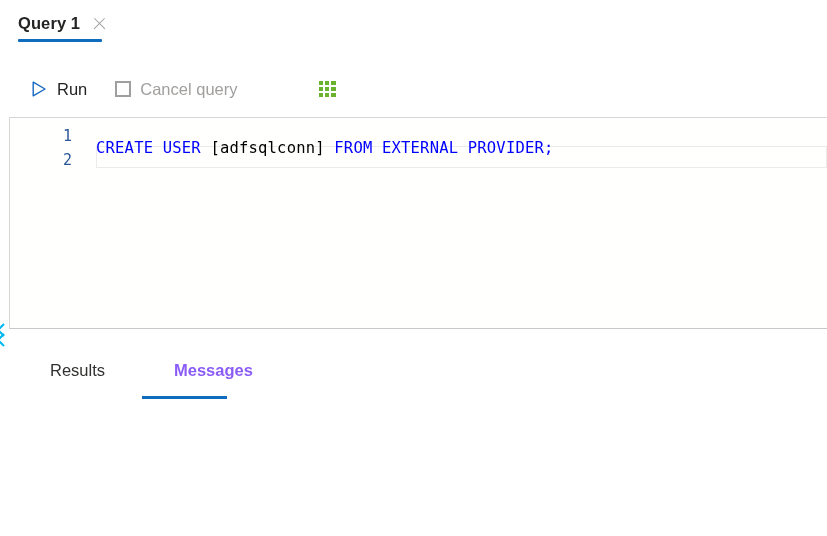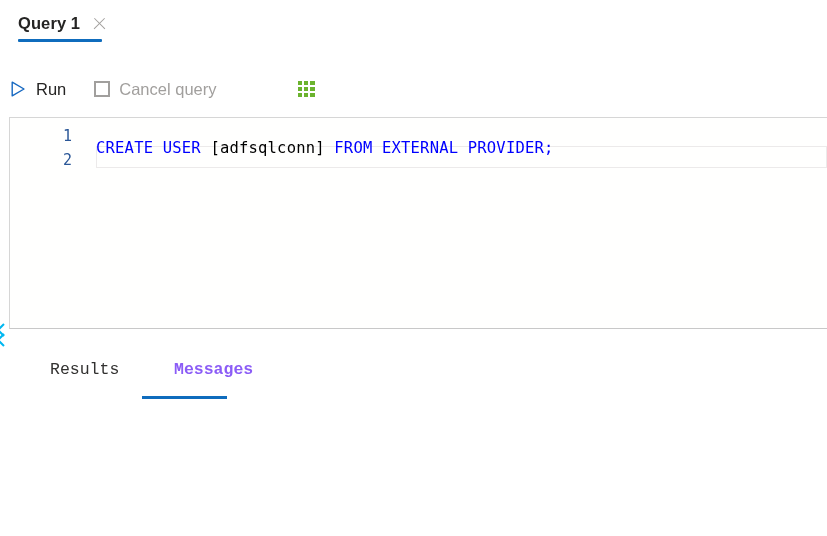--- a/index.html
+++ b/index.html
@@ -82,21 +82,21 @@
 
   
   .toolbar {
     position: absolute;
     left: 0;
     top: 62px;
     width: 827px;
     height: 54px;
     display: flex;
     align-items: center;
-    padding-left: 9px;
+    padding-left: 30px;
     box-sizing: border-box;
   }
   .tb-item {
     display: flex;
     align-items: center;
     gap: 9px;
     height: 34px;
     cursor: pointer;
     white-space: nowrap;
     user-select: none;
@@ -240,21 +240,20 @@
   }
   .collapse-chevron svg { display: block; }
 
   
   .result-tabs {
     position: absolute;
     left: 0;
     top: 362px;
     width: 827px;
     height: 42px;
-    font-family: Liberation Mono, monospace;
   }
   .rt {
     position: absolute;
     top: 0;
     height: 30px;
     font-size: 16.5px;
     color: #323130;
     cursor: pointer;
     line-height: 1;
     white-space: nowrap;

